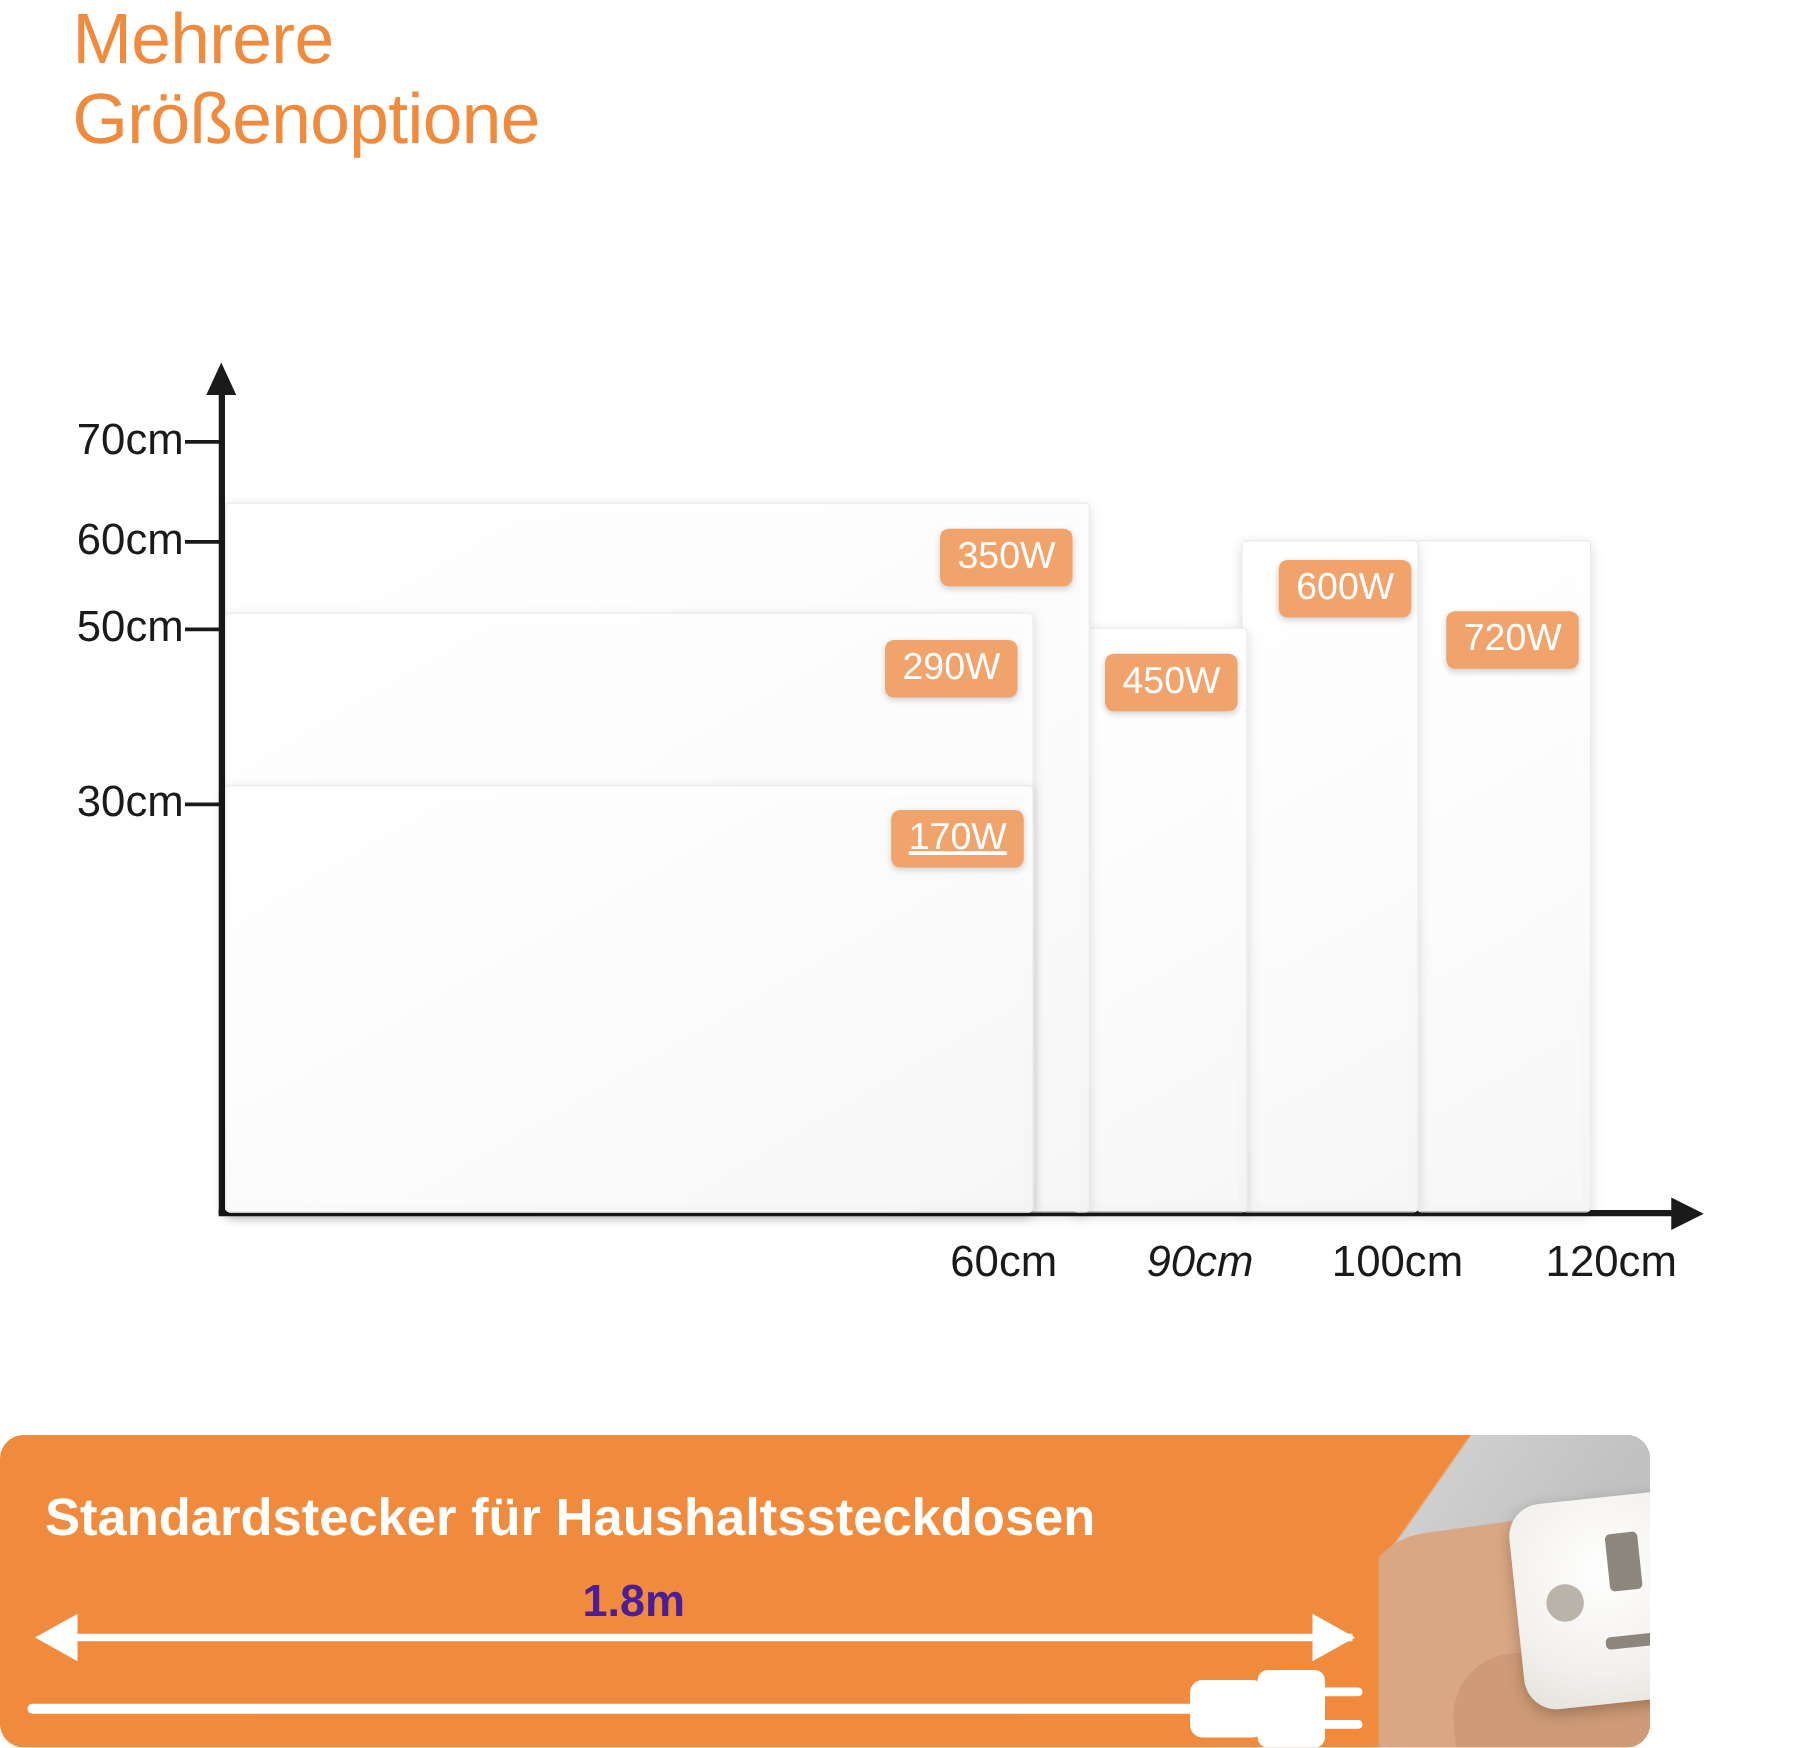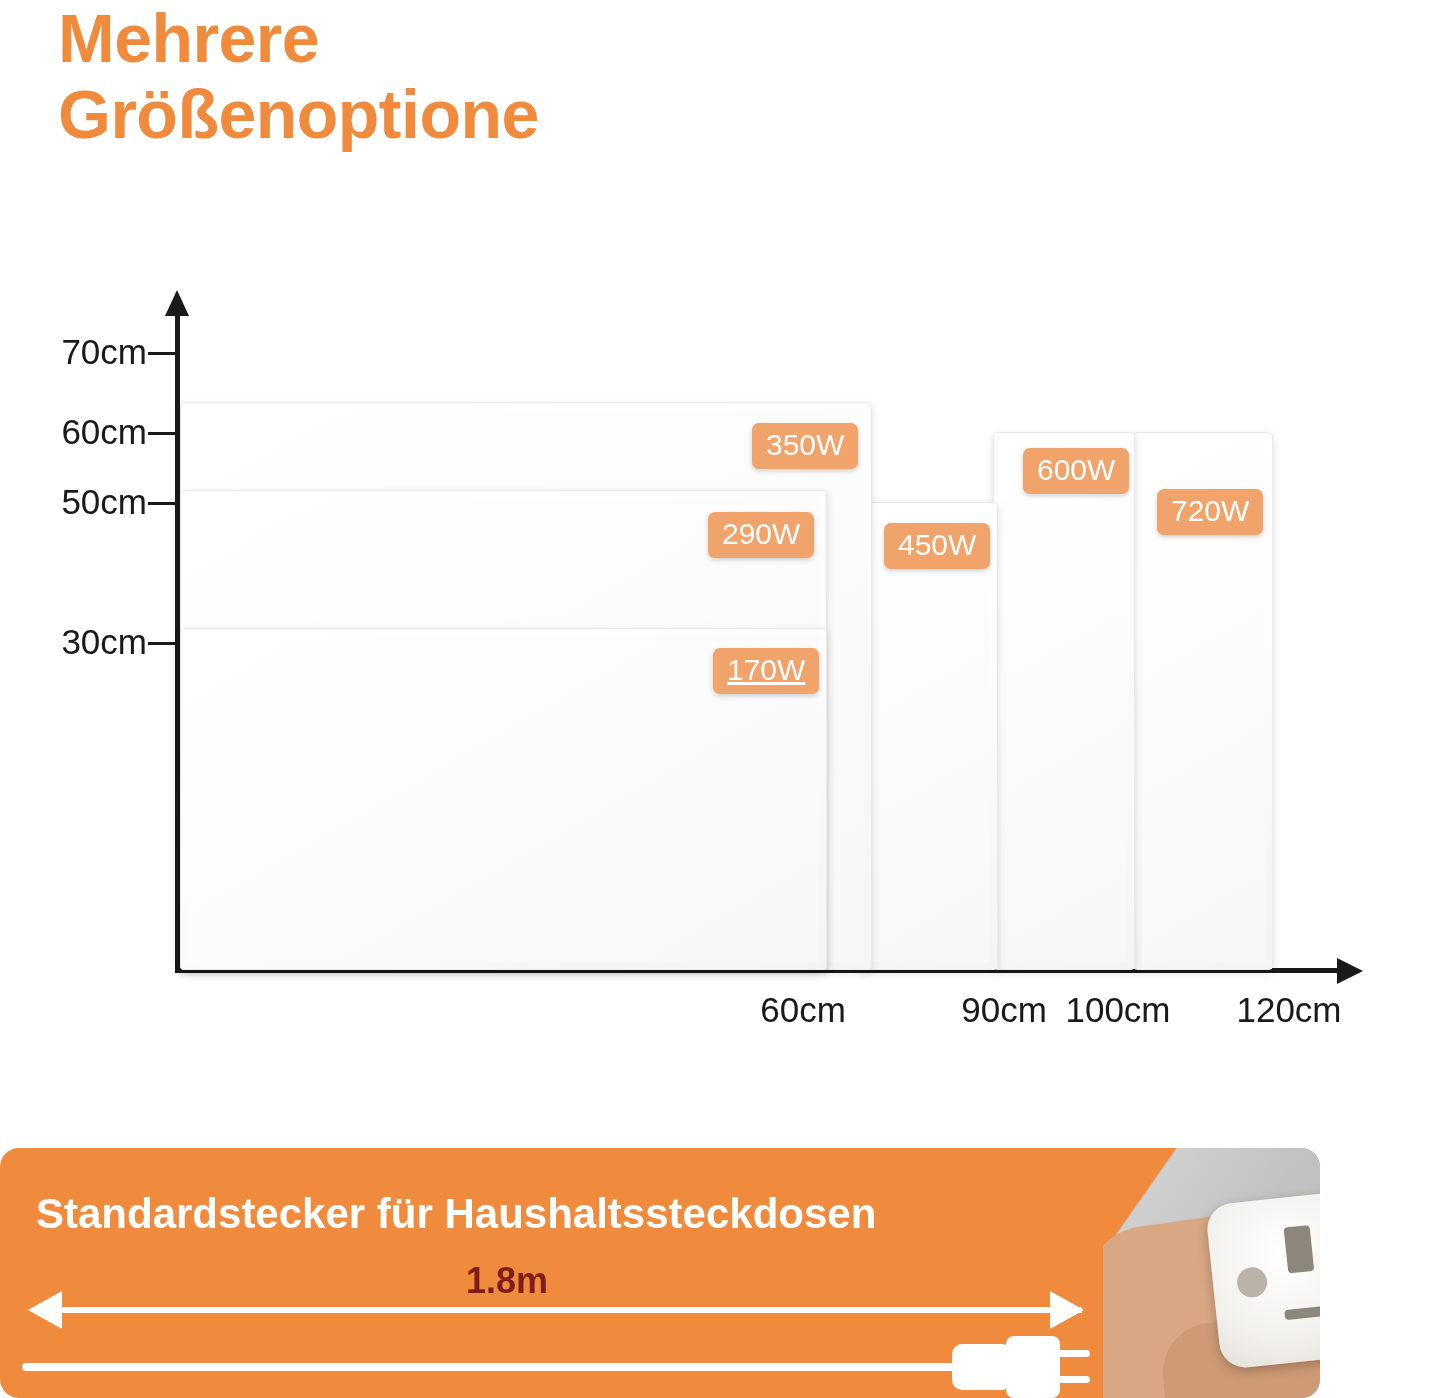--- a/index.html
+++ b/index.html
@@ -15,23 +15,23 @@
     overflow: hidden;
   }
 
   
   #headline {
     position: absolute;
     left: 58px;
     top: 0px;
     width: 1100px;
     color: #F08A3C;
-    font-size: 68px;
+    font-size: 57px;
     line-height: 1.12;
-    font-weight: 700;
+    font-weight: 400;
     letter-spacing: -0.5px;
     white-space: pre-line;
   }
 
   
   #chart {
     position: absolute;
     left: 0;
     top: 280px;
     width: 1445px;
@@ -149,21 +149,21 @@
     font-size: 42px;
     color: #ffffff;
     font-weight: bold;
     white-space: nowrap;
   }
   #length-label {
     position: absolute;
     left: 466px;
     top: 112px;
     font-size: 36px;
-    color: #7f1d1d;
+    color: #4c1d95;
     font-weight: bold;
   }
   #arrow-bar {
     position: absolute;
     left: 36px;
     top: 159px;
     width: 1046px;
     height: 6px;
     background: #ffffff;
   }
@@ -297,21 +297,21 @@
   <div class="ytick" style="top:152px;"></div>
   <div class="ylabel" style="top:132px;">60cm</div>
 
   <div class="ytick" style="top:222px;"></div>
   <div class="ylabel" style="top:202px;">50cm</div>
 
   <div class="ytick" style="top:362px;"></div>
   <div class="ylabel" style="top:342px;">30cm</div>
 
   <div class="xlabel" style="left:803px;">60cm</div>
-  <div class="xlabel" style="left:1004px;">90cm</div>
+  <div class="xlabel" style="left:960px;font-style:italic;">90cm</div>
   <div class="xlabel" style="left:1118px;">100cm</div>
   <div class="xlabel" style="left:1255px;margin-left:34px;">120cm</div>
 
   <div class="panel" style="left:1133px; top:152px; width:138px; height:536px;"></div>
 
   <div class="panel" style="left:993px; top:152px; width:140px; height:536px;"></div>
 
   <div class="panel" style="left:858px; top:222px; width:138px; height:466px;"></div>
 
   <div class="panel" style="left:180px; top:122px; width:690px; height:566px;"></div>

